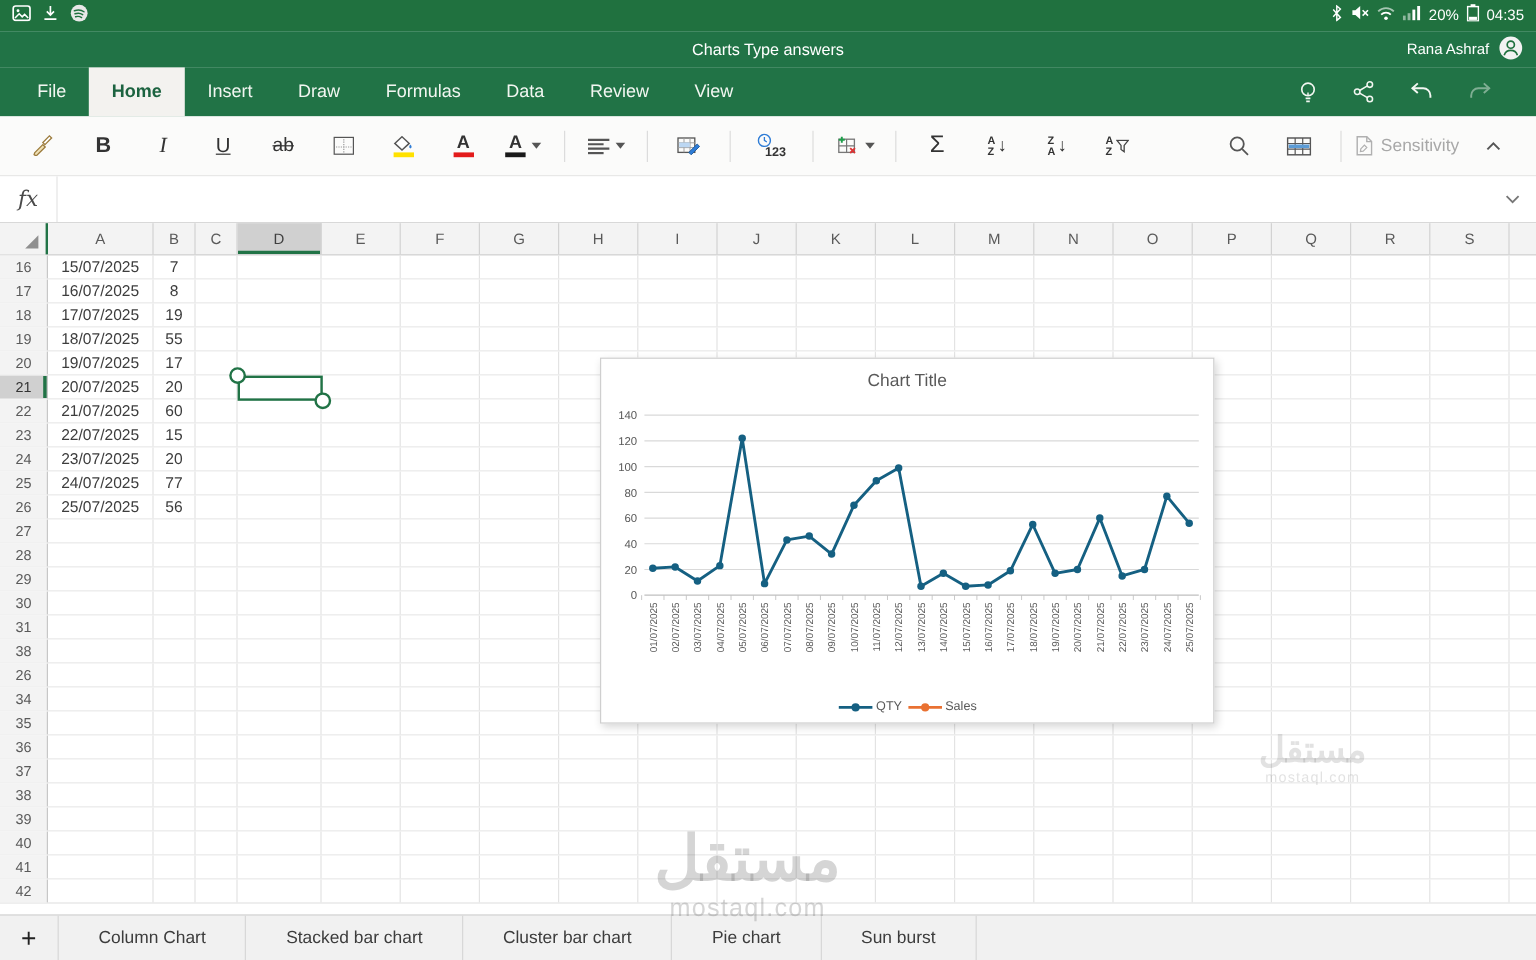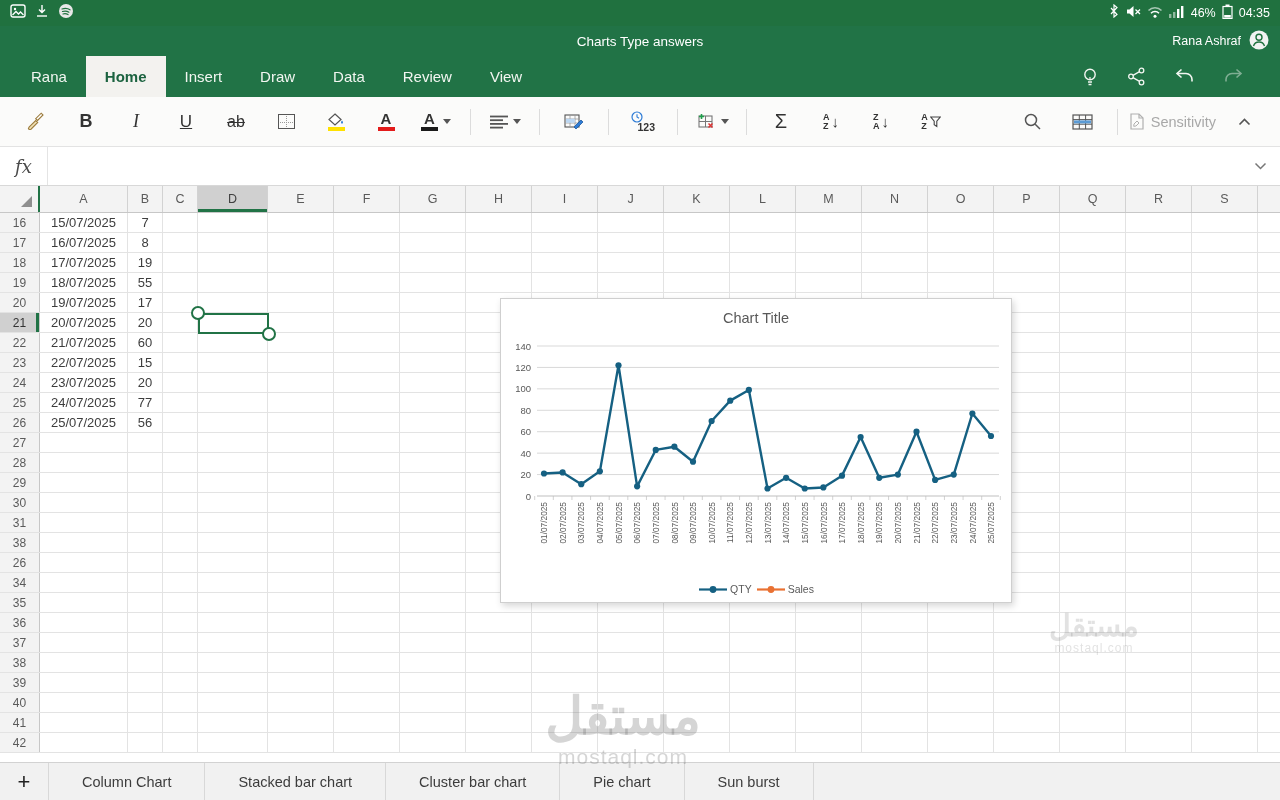--- a/index.html
+++ b/index.html
@@ -163,21 +163,21 @@
         </svg>
     </span>
     <span class="icn">
       <svg width="16" height="13" viewBox="0 0 16 13">
           <rect x="0" y="9" width="2.4" height="4" fill="#fff" opacity=".5"></rect>
           <rect x="4" y="7" width="2.4" height="6" fill="#fff" opacity=".5"></rect>
           <rect x="8" y="4" width="2.4" height="9" fill="#fff"></rect>
           <rect x="12" y="1" width="2.4" height="12" fill="#fff"></rect>
         </svg>
     </span>
-    <span class="sb-text">46%</span>
+    <span class="sb-text">20%</span>
     <span class="icn">
       <svg width="11" height="15" viewBox="0 0 11 15">
           <rect x="3.5" y="0.5" width="4" height="2" fill="#fff"></rect>
           <rect x="1" y="2.5" width="9" height="12" fill="none" stroke="#fff" stroke-width="1.2"></rect>
           <rect x="2.2" y="11" width="6.6" height="2.6" fill="#fff"></rect>
         </svg>
     </span>
     <span class="sb-text">04:35</span>
   </div>
 </div>
@@ -191,24 +191,25 @@
           <circle cx="11" cy="11" r="9.5" fill="#f2f2f2"></circle>
           <circle cx="11" cy="8.2" r="3" fill="none" stroke="#20713f" stroke-width="1.4"></circle>
           <path d="M5.5 17 a5.8 5.8 0 0 1 11 0" fill="none" stroke="#20713f" stroke-width="1.4"></path>
         </svg>
     </span>
   </div>
 </div>
 
 <div class="menu-bar">
   <div class="menu-tabs">
-      <div class="menu-tab">Rana</div>
+      <div class="menu-tab">File</div>
       <div class="menu-tab active">Home</div>
       <div class="menu-tab">Insert</div>
       <div class="menu-tab">Draw</div>
+      <div class="menu-tab">Formulas</div>
       <div class="menu-tab">Data</div>
       <div class="menu-tab">Review</div>
       <div class="menu-tab">View</div>
     </div>
   <div class="menu-actions">
     <span class="icn">
       <svg width="18" height="20" viewBox="0 0 18 20">
           <circle cx="9" cy="7.5" r="5.2" fill="none" stroke="#f2f6f1" stroke-width="1.4"></circle>
           <path d="M7 15 h4 M7.5 17.5 h3" stroke="#f2f6f1" stroke-width="1.4"></path>
           <path d="M9 10 v2.5" stroke="#f2f6f1" stroke-width="1.2"></path>

